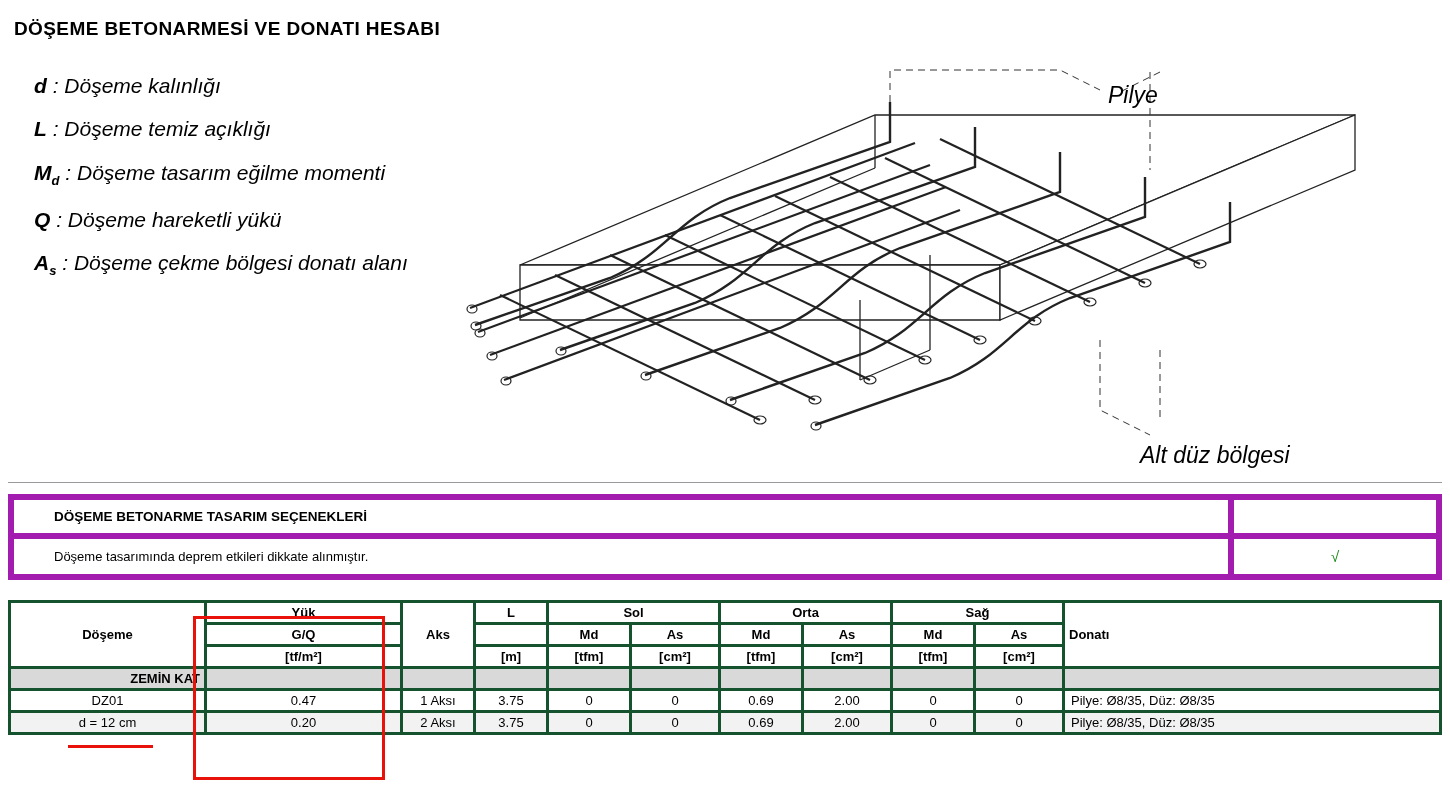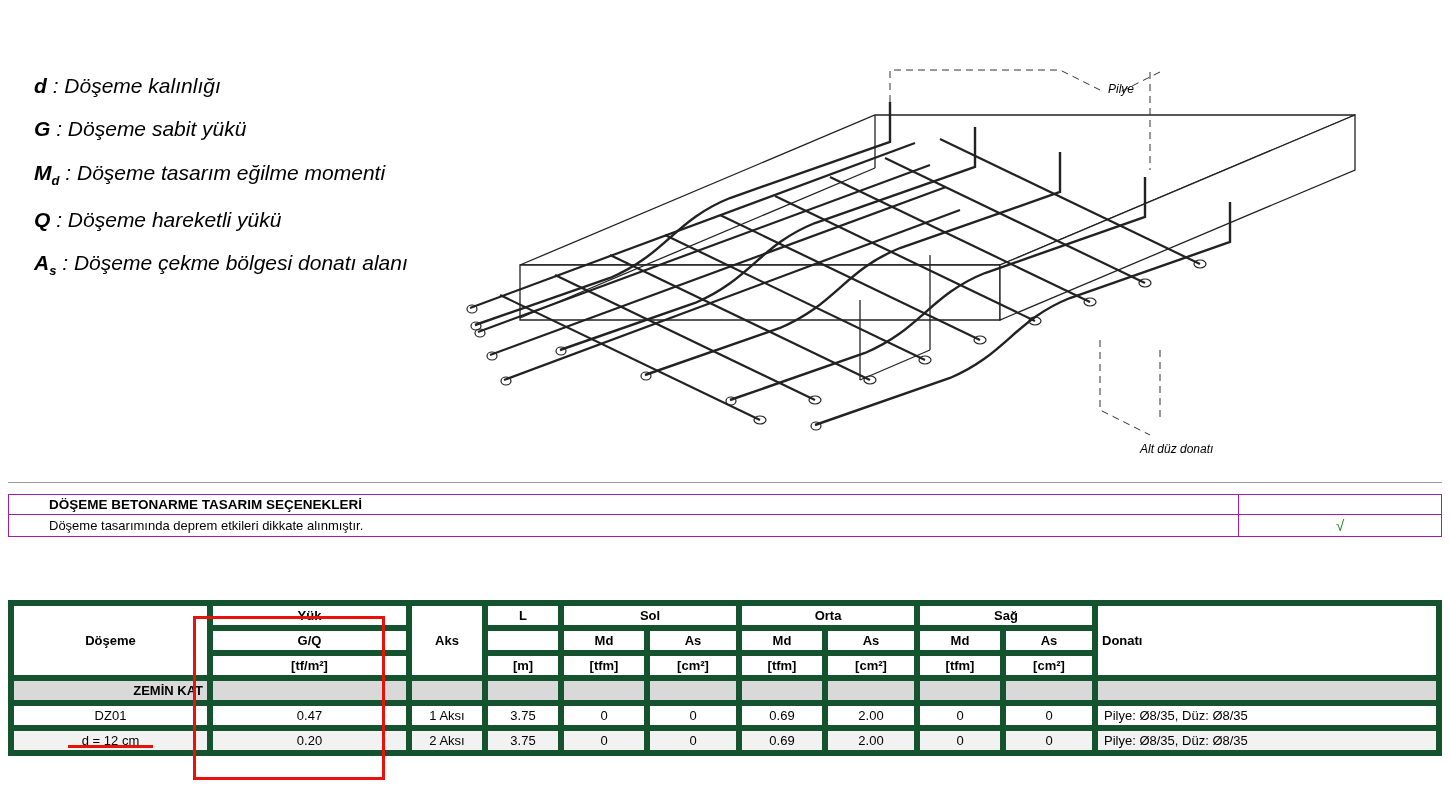--- a/index.html
+++ b/index.html
@@ -60,38 +60,38 @@
   .illus {
     position: absolute;
     left: 460px;
     top: 50px;
     width: 975px;
     height: 420px;
   }
   .illus svg { display: block; }
   .illus-label {
     position: absolute;
-    font-size: 12px;
+    font-size: 23px;
     font-style: italic;
   }
   .lbl-pilye { left: 648px; top: 32px; }
   .lbl-alt   { left: 680px; top: 392px; }
 
   
   .opt-table {
     position: absolute;
     left: 8px;
     top: 494px;
     width: 1434px;
     border-collapse: collapse;
     font-size: 13px;
   }
   .opt-table td {
-    border: 1px solid #a21caf;
-    padding: 2px 6px;
+    border: 6px solid #a21caf;
+    padding: 9px 6px;
     background: #ffffff;
   }
   .opt-head-cell {
     font-weight: bold;
     font-size: 13.5px;
     padding-left: 40px !important;
   }
   .opt-blank { width: 190px; }
   .opt-text { padding-left: 40px !important; }
   .opt-check {
@@ -103,21 +103,21 @@
   
   .res-table {
     position: absolute;
     left: 8px;
     top: 600px;
     width: 1434px;
     border-collapse: collapse;
     font-size: 13px;
   }
   .res-table th, .res-table td {
-    border: 6px solid #14532d;
+    border: 3px solid #14532d;
     padding: 2px 4px;
     text-align: center;
     background: #ffffff;
     font-weight: normal;
   }
   .res-table th {
     font-weight: bold;
   }
   .col-dosme { width: 185px; }
   .col-yuk   { width: 185px; }
@@ -162,33 +162,34 @@
     width: 1434px;
     height: 1px;
     background: #9a9a9a;
   }
 </style>
 </head>
 <body>
 
 <div class="page">
 
+  <div class="doc-title">DÖŞEME BETONARMESİ VE DONATI HESABI</div>
 
   <div class="legend">
 
     <div class="legend-row">
       <span class="sym">d</span>
       <span>: Döşeme kalınlığı</span>
     </div>
 
-
-    <div class="legend-row">
-      <span class="sym">G</span>
-      <span>: Döşeme sabit yükü</span>
-    </div>
+    <div class="legend-row">
+      <span class="sym">L</span>
+      <span>: Döşeme temiz açıklığı</span>
+    </div>
+
 
     <div class="legend-row">
       <span class="sym"><span>M</span><sub>d</sub></span>
       <span>: Döşeme tasarım eğilme momenti</span>
     </div>
 
     <div class="legend-row">
       <span class="sym">Q</span>
       <span>: Döşeme hareketli yükü</span>
     </div>
@@ -269,21 +270,21 @@
       <g fill="none" stroke="#333" stroke-width="1" stroke-dasharray="7,5">
         <path d="M430,52 L430,20 L600,20 L640,40"></path>
         <path d="M700,22 L660,42"></path>
         <path d="M690,22 L690,120"></path>
         <path d="M640,290 L640,360 L690,385"></path>
         <path d="M700,300 L700,372"></path>
       </g>
     </svg>
 
     <div class="illus-label lbl-pilye">Pilye</div>
-    <div class="illus-label lbl-alt">Alt düz donatı</div>
+    <div class="illus-label lbl-alt">Alt düz bölgesi</div>
   </div>
 
   <div class="sep-line"></div>
 
   <table class="opt-table">
     <tbody>
       <tr>
         <td class="opt-head-cell">DÖŞEME BETONARME TASARIM SEÇENEKLERİ</td>
         <td class="opt-blank"></td>
       </tr>

